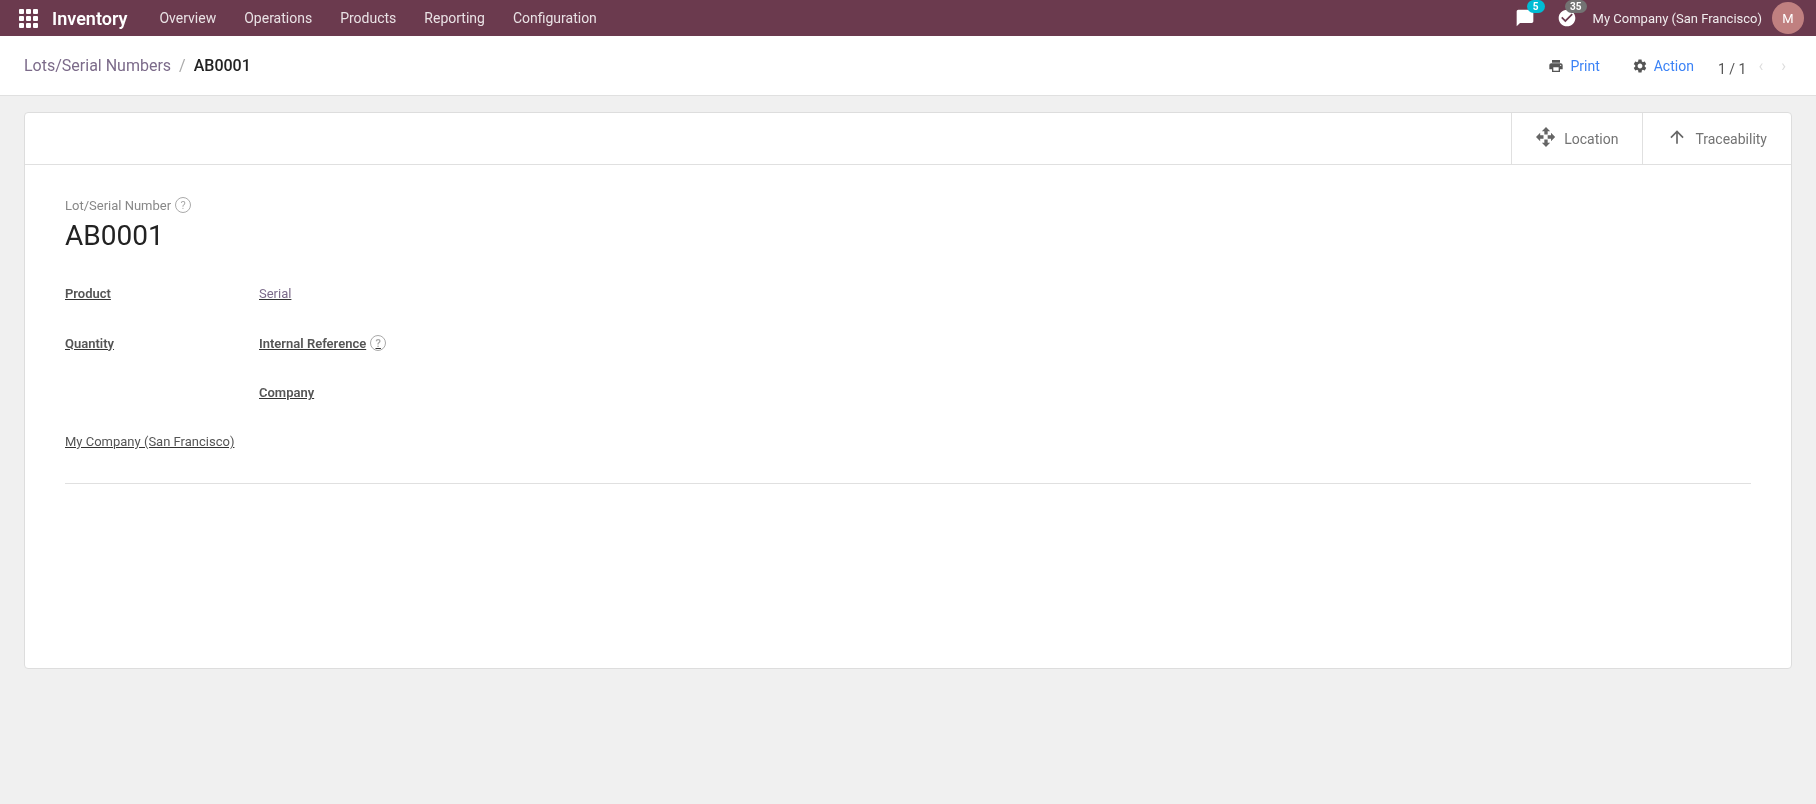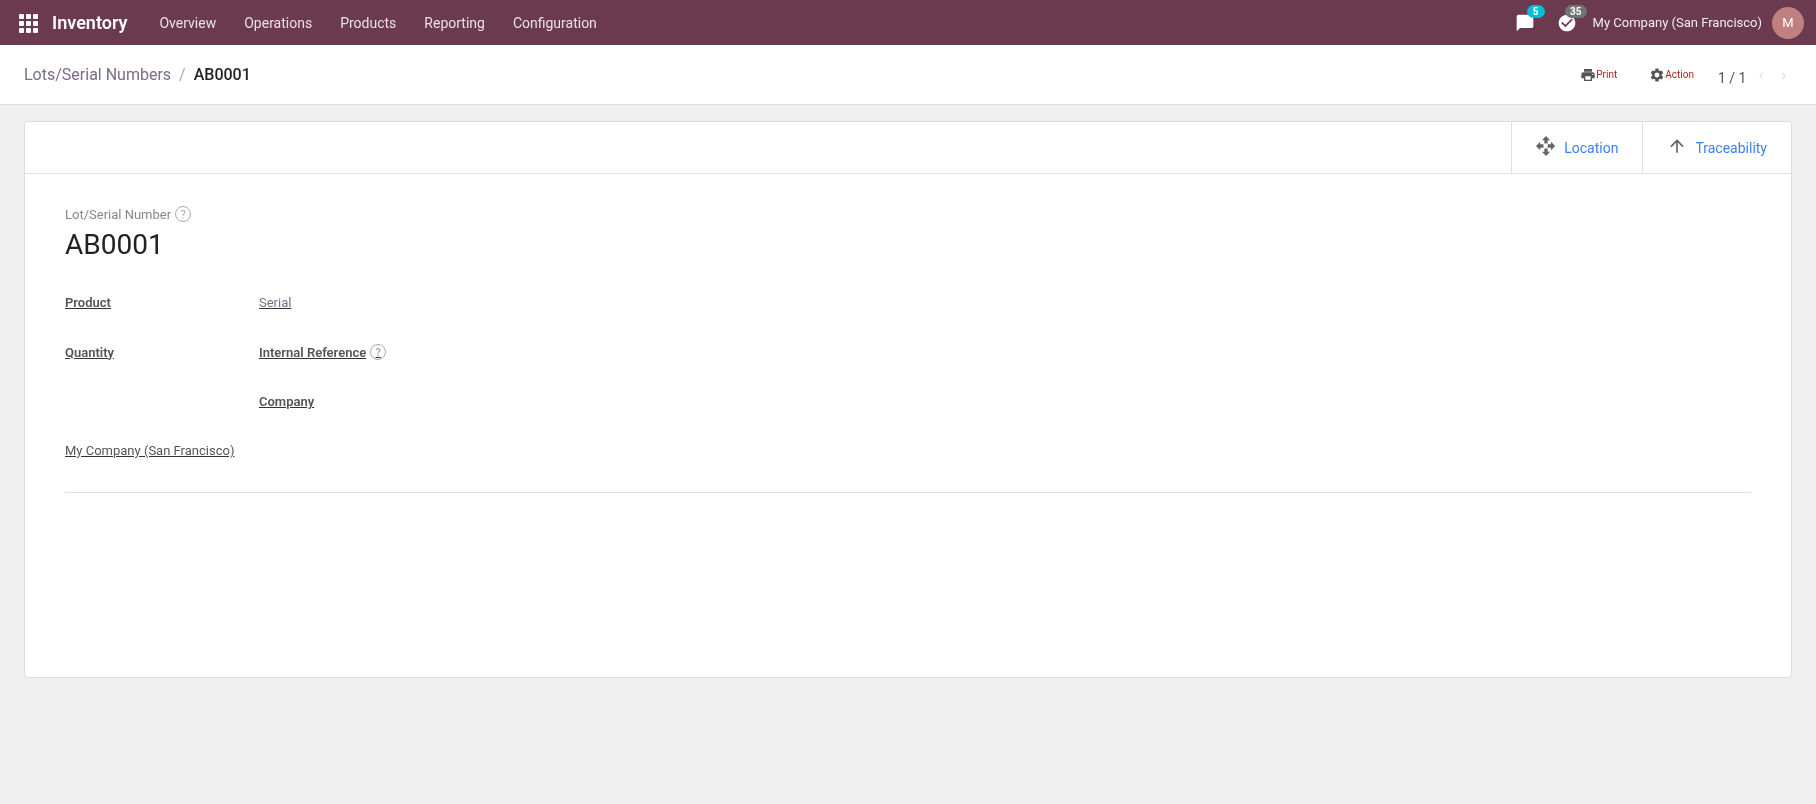--- a/index.html
+++ b/index.html
@@ -4,21 +4,21 @@
   <style>
     * { box-sizing: border-box; margin: 0; padding: 0; }
     body { font-family: -apple-system, BlinkMacSystemFont, 'Segoe UI', Roboto, sans-serif; background: #f0f0f0; font-size: 14px; color: #333; }
 
     
     .navbar {
       background: #6b3a4e;
       color: white;
       display: flex;
       align-items: center;
-      height: 45px;
+      height: 36px;
       padding: 0 12px;
       gap: 0;
     }
     .navbar-apps-icon {
       width: 32px; height: 32px;
       display: flex; align-items: center; justify-content: center;
       cursor: pointer; margin-right: 8px;
     }
     .navbar-brand {
       font-size: 18px;
@@ -108,23 +108,24 @@
     .breadcrumb-separator { color: #aaa; font-size: 16px; }
     .breadcrumb-current { color: #222; font-weight: 500; font-size: 16px; }
     .breadcrumb-actions {
       display: flex;
       align-items: center;
       gap: 16px;
     }
     .action-btn {
       display: flex;
       align-items: center;
-      color: #b91c1c;
-      cursor: pointer;
-      font-size: 10px;
+      gap: 6px;
+      color: #3b82f6;
+      cursor: pointer;
+      font-size: 14px;
       padding: 4px 8px;
       border-radius: 4px;
     }
     .page-nav {
       display: flex;
       align-items: flex-end;
       gap: 6px;
       color: #555;
       font-size: 14px;
     }
@@ -156,21 +157,21 @@
       justify-content: flex-end;
       border-bottom: 1px solid #e0e0e0;
       height: 52px;
     }
     .smart-btn {
       display: flex;
       align-items: center;
       gap: 8px;
       padding: 18px 24px;
       cursor: pointer;
-      color: #3b82f6;
+      color: #737373;
       font-size: 14px;
       border-left: 1px solid #e0e0e0;
       transition: background 0.15s;
     }
     .smart-btn-icon {
       font-size: 18px;
       color: #666;
     }
 
     

